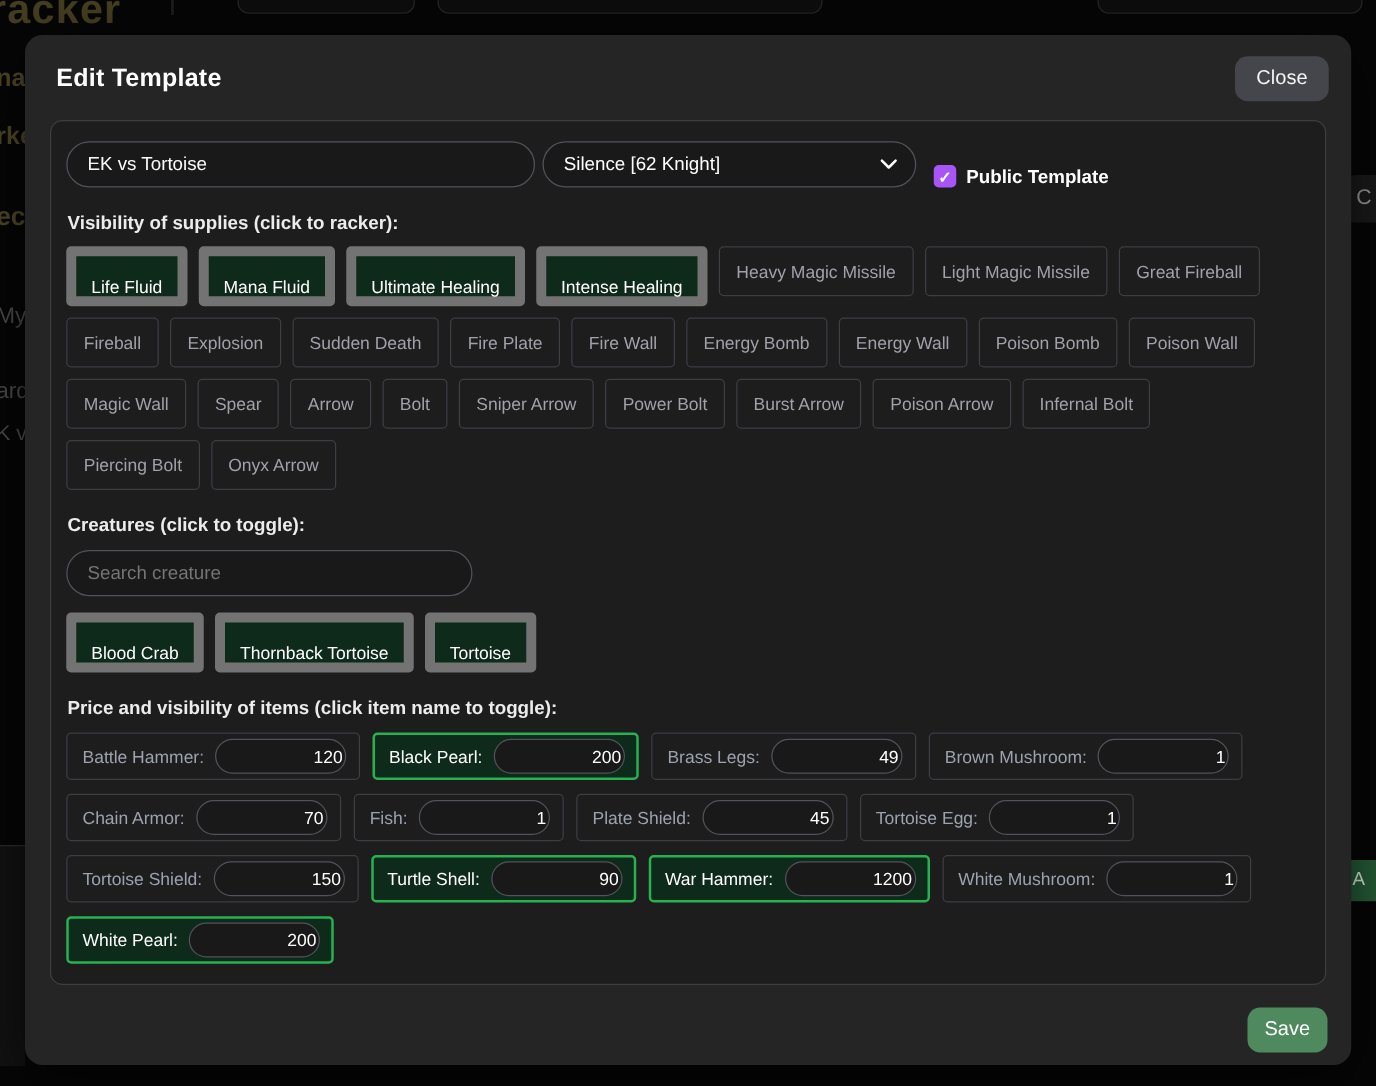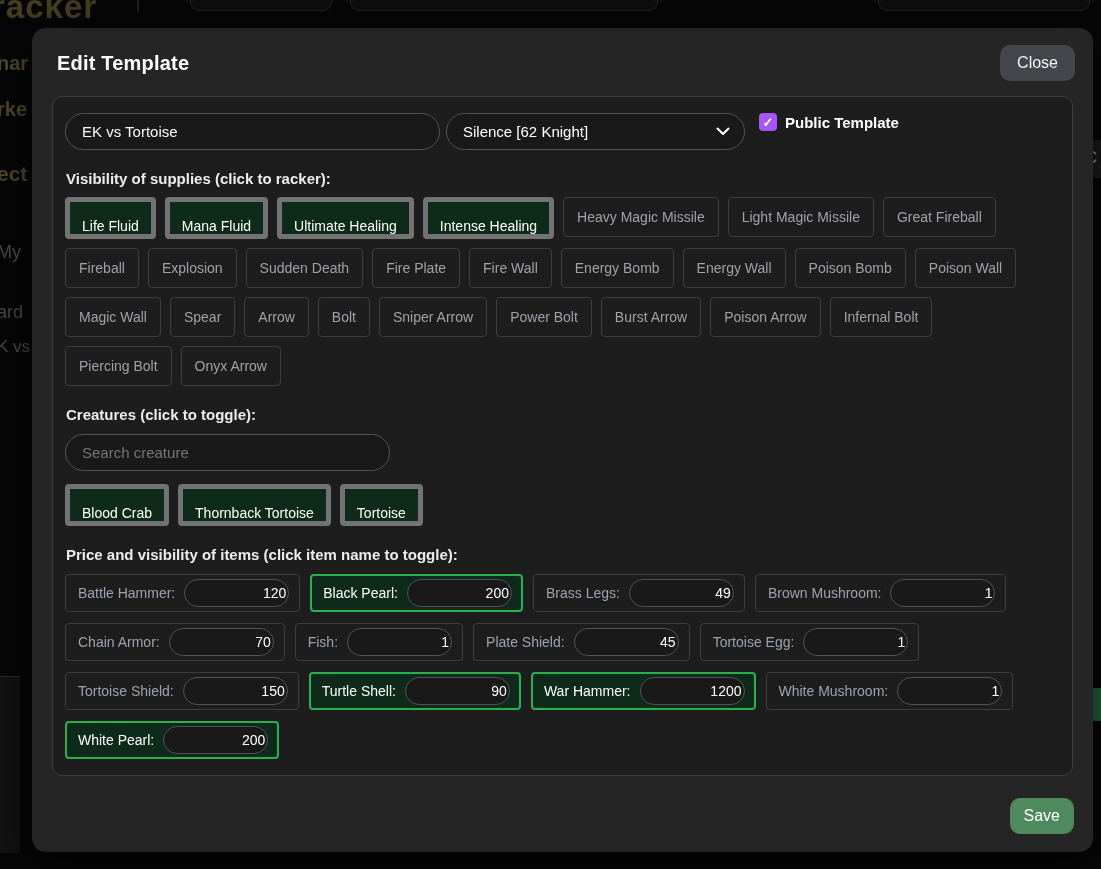--- a/index.html
+++ b/index.html
@@ -30,54 +30,54 @@
                   background:#1a1a1a; border-radius:8px; color:#9a9a9a; font-size:17px;
                   padding:8px 0 0 9px; }
   .bg-green-btn { position:absolute; left:1074px; top:688px; width:40px; height:33px;
                   background:#265c38; border-radius:6px; color:#d7f0dd; font-size:15px;
                   padding:7px 0 0 8px; }
   .bg-left-strip { position:absolute; left:0; top:676px; width:20px; height:177px;
                    background:#121212; border-top:1px solid #2c2c2c; }
 
   
   .modal {
-    position:absolute; left:32px; top:28px; width:1061px; height:824px;
+    position:absolute; left:20px; top:28px; width:1061px; height:824px;
     background:#252525; border-radius:14px; display:flex; flex-direction:column;
     box-shadow:0 12px 45px rgba(0,0,0,.65);
   }
   .modal-header { display:flex; align-items:center; justify-content:space-between;
                   padding:17px 18px 15px 25px; }
   .modal-title { margin:0; font-size:20px; font-weight:700; letter-spacing:.2px; }
   .close-btn { background:#45454c; color:#f4f4f5; border:none; border-radius:10px;
                padding:9px 17px; font-size:16px; font-family:inherit; cursor:pointer; }
 
   .panel { margin:0 20px; background:#1d1d1d; border:1px solid #3e3e42; border-radius:10px;
            padding:16px 12px 16px 12px; }
 
-  .form-row { display:flex; align-items:flex-start; gap:6px; }
+  .form-row { display:flex; align-items:flex-end; gap:6px; }
   .text-input { background:#191919; border:1px solid #52525b; border-radius:19px; height:37px;
                 color:#fafafa; font-size:15px; font-family:inherit; padding:0 16px; outline:none; }
   .name-input { width:375px; }
   .select { width:299px; height:37px; background:#191919; border:1px solid #52525b;
             border-radius:19px; display:flex; align-items:center; justify-content:space-between;
             padding:0 14px 0 16px; font-size:15px; cursor:pointer; }
   .checkbox-wrap { display:flex; align-items:center; gap:8px; margin-left:8px; cursor:pointer; }
   .checkbox { width:18px; height:18px; background:#a855f7; border-radius:4px;
               display:flex; align-items:center; justify-content:center; }
   .checkmark { color:#fff; font-size:13px; font-weight:700; line-height:1; }
   .cb-label { font-weight:700; font-size:15px; }
 
   .section-label { font-size:15px; font-weight:600; color:#ececec; margin:20px 0 10px 1px; }
 
   .btn-row { display:flex; gap:9px; margin-bottom:9px; flex-wrap:nowrap; }
   .btn-row:last-child { margin-bottom:0; }
   .toggle-btn { height:40px; padding:0 13px; background:transparent; border:1px solid #3d3d44;
                 border-radius:4px; color:#a1a1aa; font-size:14px; font-family:inherit;
                 cursor:pointer; white-space:nowrap; }
-  .toggle-btn.active { background:#0e2a1a; border:5px solid #737373; color:#fff; padding:16px 12px; }
+  .toggle-btn.active { background:#0e2a1a; border:8px solid #737373; color:#fff; padding:16px 12px; }
 
   .search-input { width:325px; display:block; margin-top:11px; }
   .creatures-grid { margin-top:13px; }
 
   .item-row { display:flex; gap:10px; margin-bottom:11px; }
   .item-row:last-child { margin-bottom:0; }
   .items-grid { margin-top:11px; }
   .item-box { display:flex; align-items:center; gap:9px; border:1px solid #3d3d44;
               border-radius:4px; padding:4px 10px 4px 12px; height:38px; background:transparent; }
   .item-box.active { border:2px solid #27b151; background:#0e2a1a; padding:4px 9px 4px 11px; }

